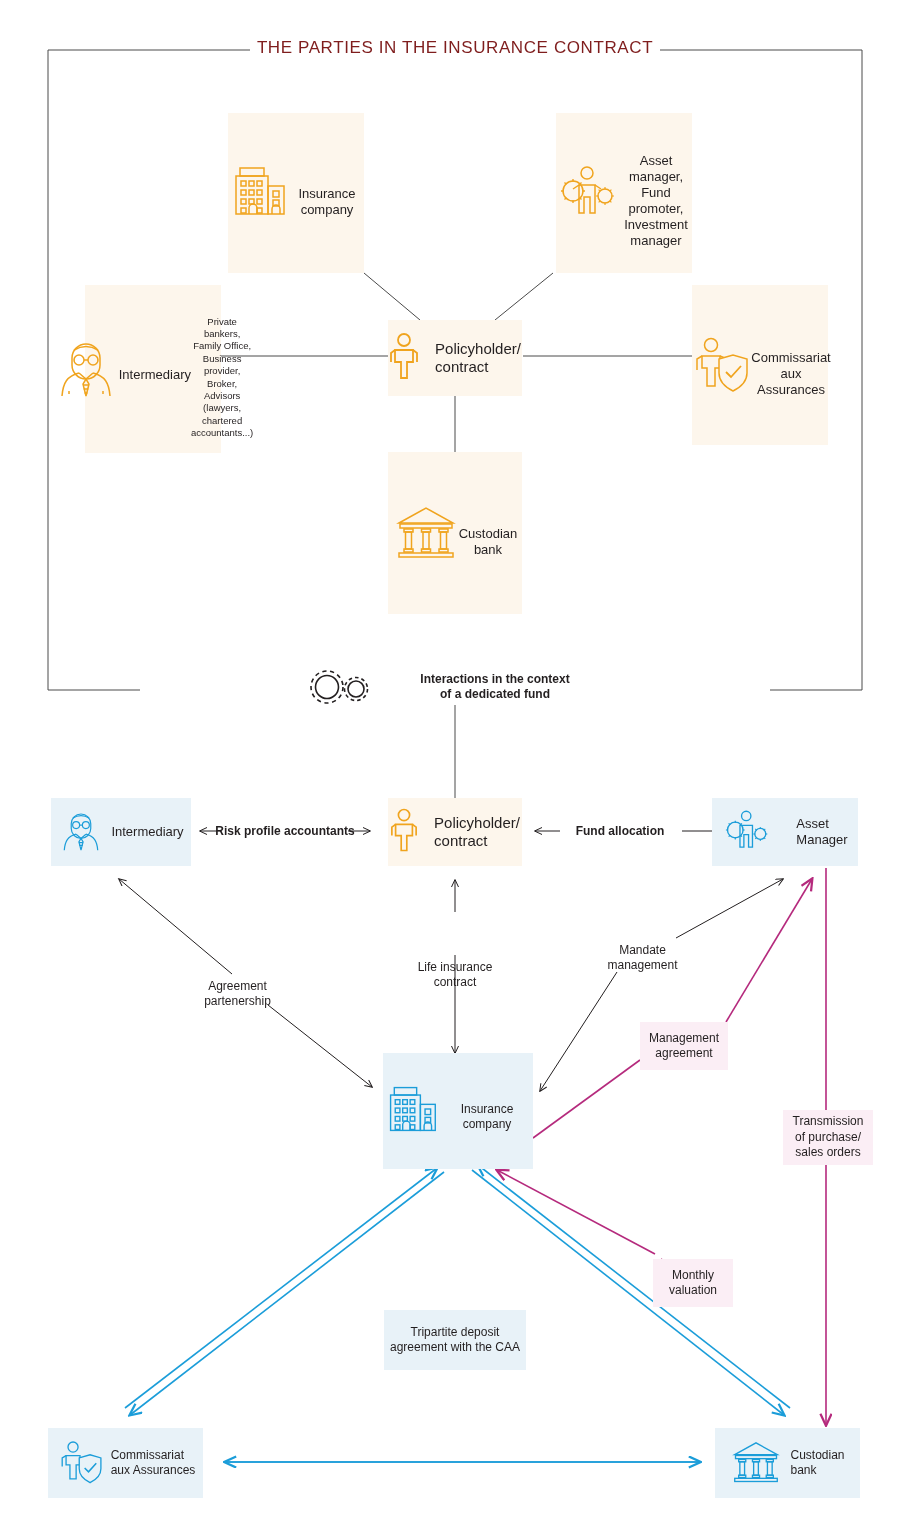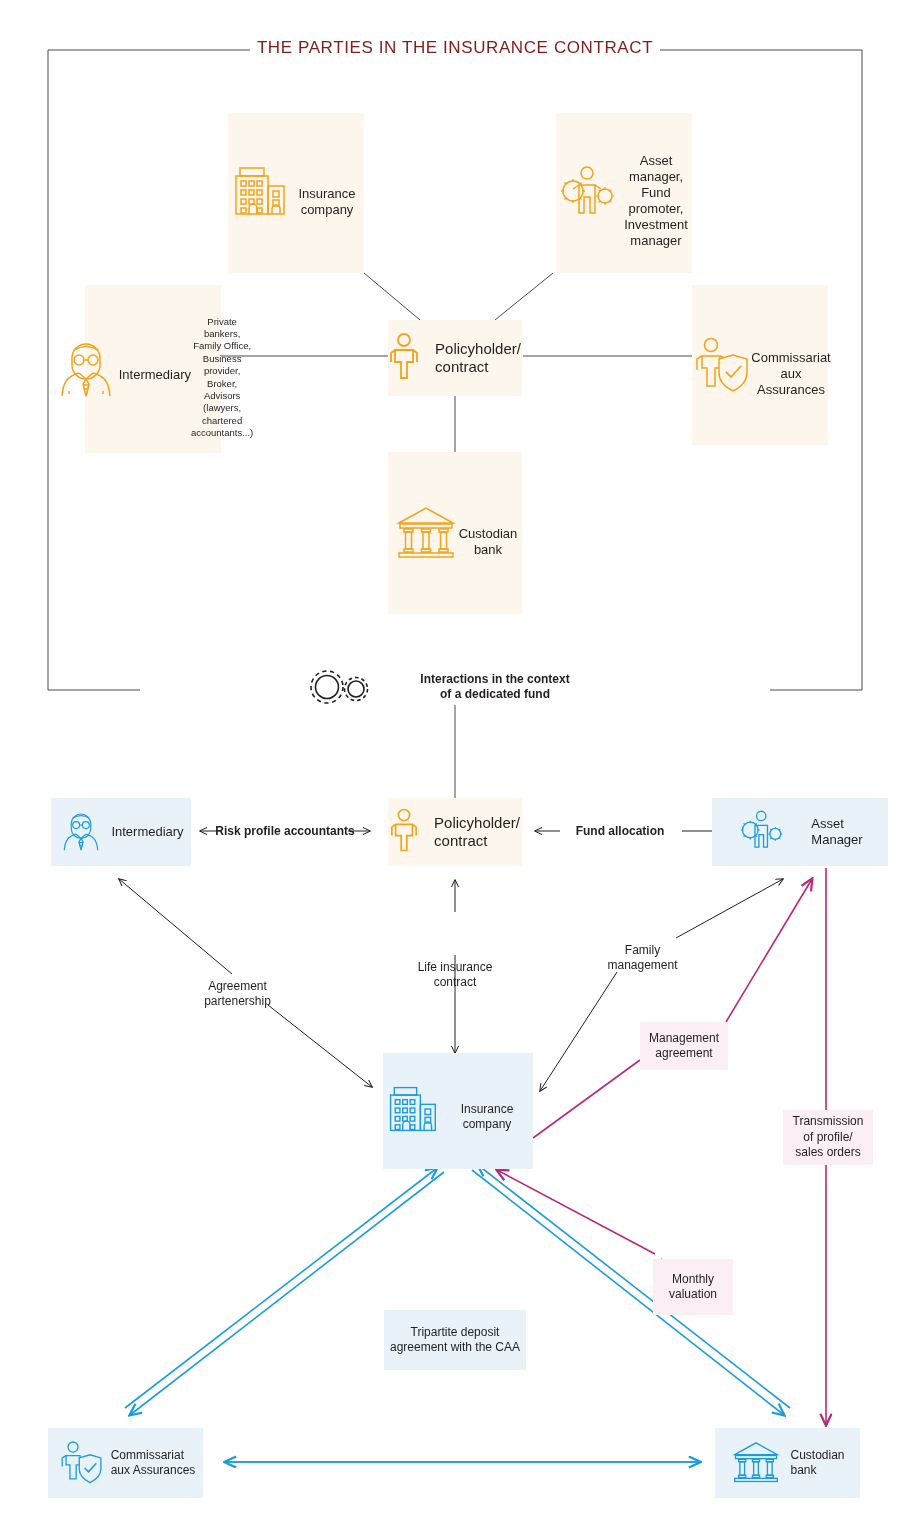--- a/index.html
+++ b/index.html
@@ -279,21 +279,21 @@
       <svg width="28" height="46" viewBox="0 0 30 48" fill="none" stroke="#f0a41e" stroke-width="1.8">
         <circle cx="15" cy="8" r="6"></circle>
         <path d="M6,18 h18 v12 h-6 v16 h-6 v-16 h-6 z"></path>
         <path d="M6,18 l-4,3 v9 M24,18 l4,3 v9"></path>
       </svg>
     </span>
     <div class="lbl t15" style="white-space:pre-line; text-align:left;">Policyholder/
 contract</div>
   </div>
 
-  <div class="box blue" style="left:712px; top:798px; width:176px; height:68px; flex-direction:row; gap:24px;">
+  <div class="box blue" style="left:712px; top:798px; width:146px; height:68px; flex-direction:row; gap:24px;">
     <span class="icon">
       <svg width="50" height="48" viewBox="0 0 64 58" fill="none" stroke="#1b9dd9" stroke-width="1.7">
         <circle cx="31" cy="11" r="6"></circle>
         <path d="M23,23 h16 v28 h-5 v-16 h-6 v16 h-5 z"></path>
         <circle cx="17" cy="29" r="10"></circle>
         <path d="M17,17 v3 M17,38 v3 M5,29 h3 M26,29 h3 M8.5,20.5 l2,2 M23.5,35.5 l2,2 M25.5,20.5 l-2,2 M10.5,35.5 l-2,2" stroke-width="1.5"></path>
         <circle cx="49" cy="34" r="7"></circle>
         <path d="M49,25 v2.5 M49,40.5 v2.5 M40,34 h2.5 M55.5,34 h2.5 M42.6,27.6 l1.8,1.8 M53.6,38.6 l1.8,1.8 M55.4,27.6 l-1.8,1.8 M44.4,38.6 l-1.8,1.8" stroke-width="1.3"></path>
       </svg>
     </span>
@@ -365,29 +365,29 @@
   <div class="freetext lbl t12 bold" style="left:210px; top:824px; width:150px;">Risk profile accountants</div>
 
   <div class="freetext lbl t12 bold" style="left:555px; top:824px; width:130px;">Fund allocation</div>
 
   <div class="freetext lbl t12" style="left:175px; top:979px; width:125px; white-space:pre-line;">Agreement
 partenership</div>
 
   <div class="freetext lbl t12" style="left:395px; top:960px; width:120px; white-space:pre-line;">Life insurance
 contract</div>
 
-  <div class="freetext lbl t12" style="left:585px; top:943px; width:115px; white-space:pre-line;">Family
+  <div class="freetext lbl t12" style="left:585px; top:943px; width:115px; white-space:pre-line;">Mandate
 management</div>
 
   <div class="box pink freetext lbl t12" style="left:640px; top:1022px; width:88px; height:48px; white-space:pre-line;">Management
 agreement</div>
 
   <div class="box pink freetext lbl t12" style="left:783px; top:1110px; width:90px; height:55px; white-space:pre-line;">Transmission
-of profile/
+of purchase/
 sales orders</div>
 
-  <div class="box pink freetext lbl t12" style="left:653px; top:1259px; width:80px; height:56px; white-space:pre-line;">Monthly
+  <div class="box pink freetext lbl t12" style="left:653px; top:1259px; width:80px; height:48px; white-space:pre-line;">Monthly
 valuation</div>
 
   <div class="box blue freetext lbl t12" style="left:384px; top:1310px; width:142px; height:60px; white-space:pre-line;">Tripartite deposit
 agreement with the CAA</div>
 
 </div>
 
 </body></html>

